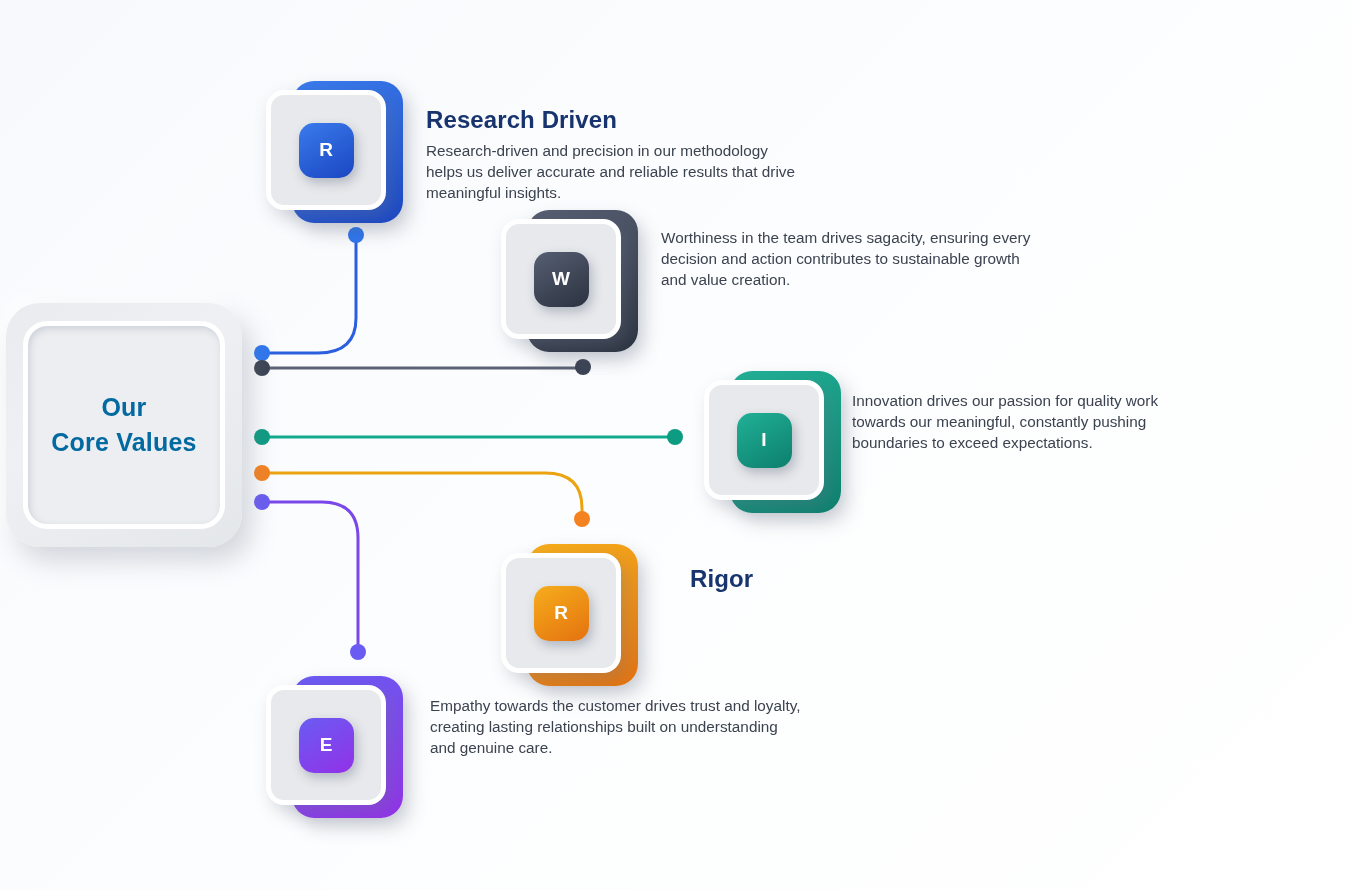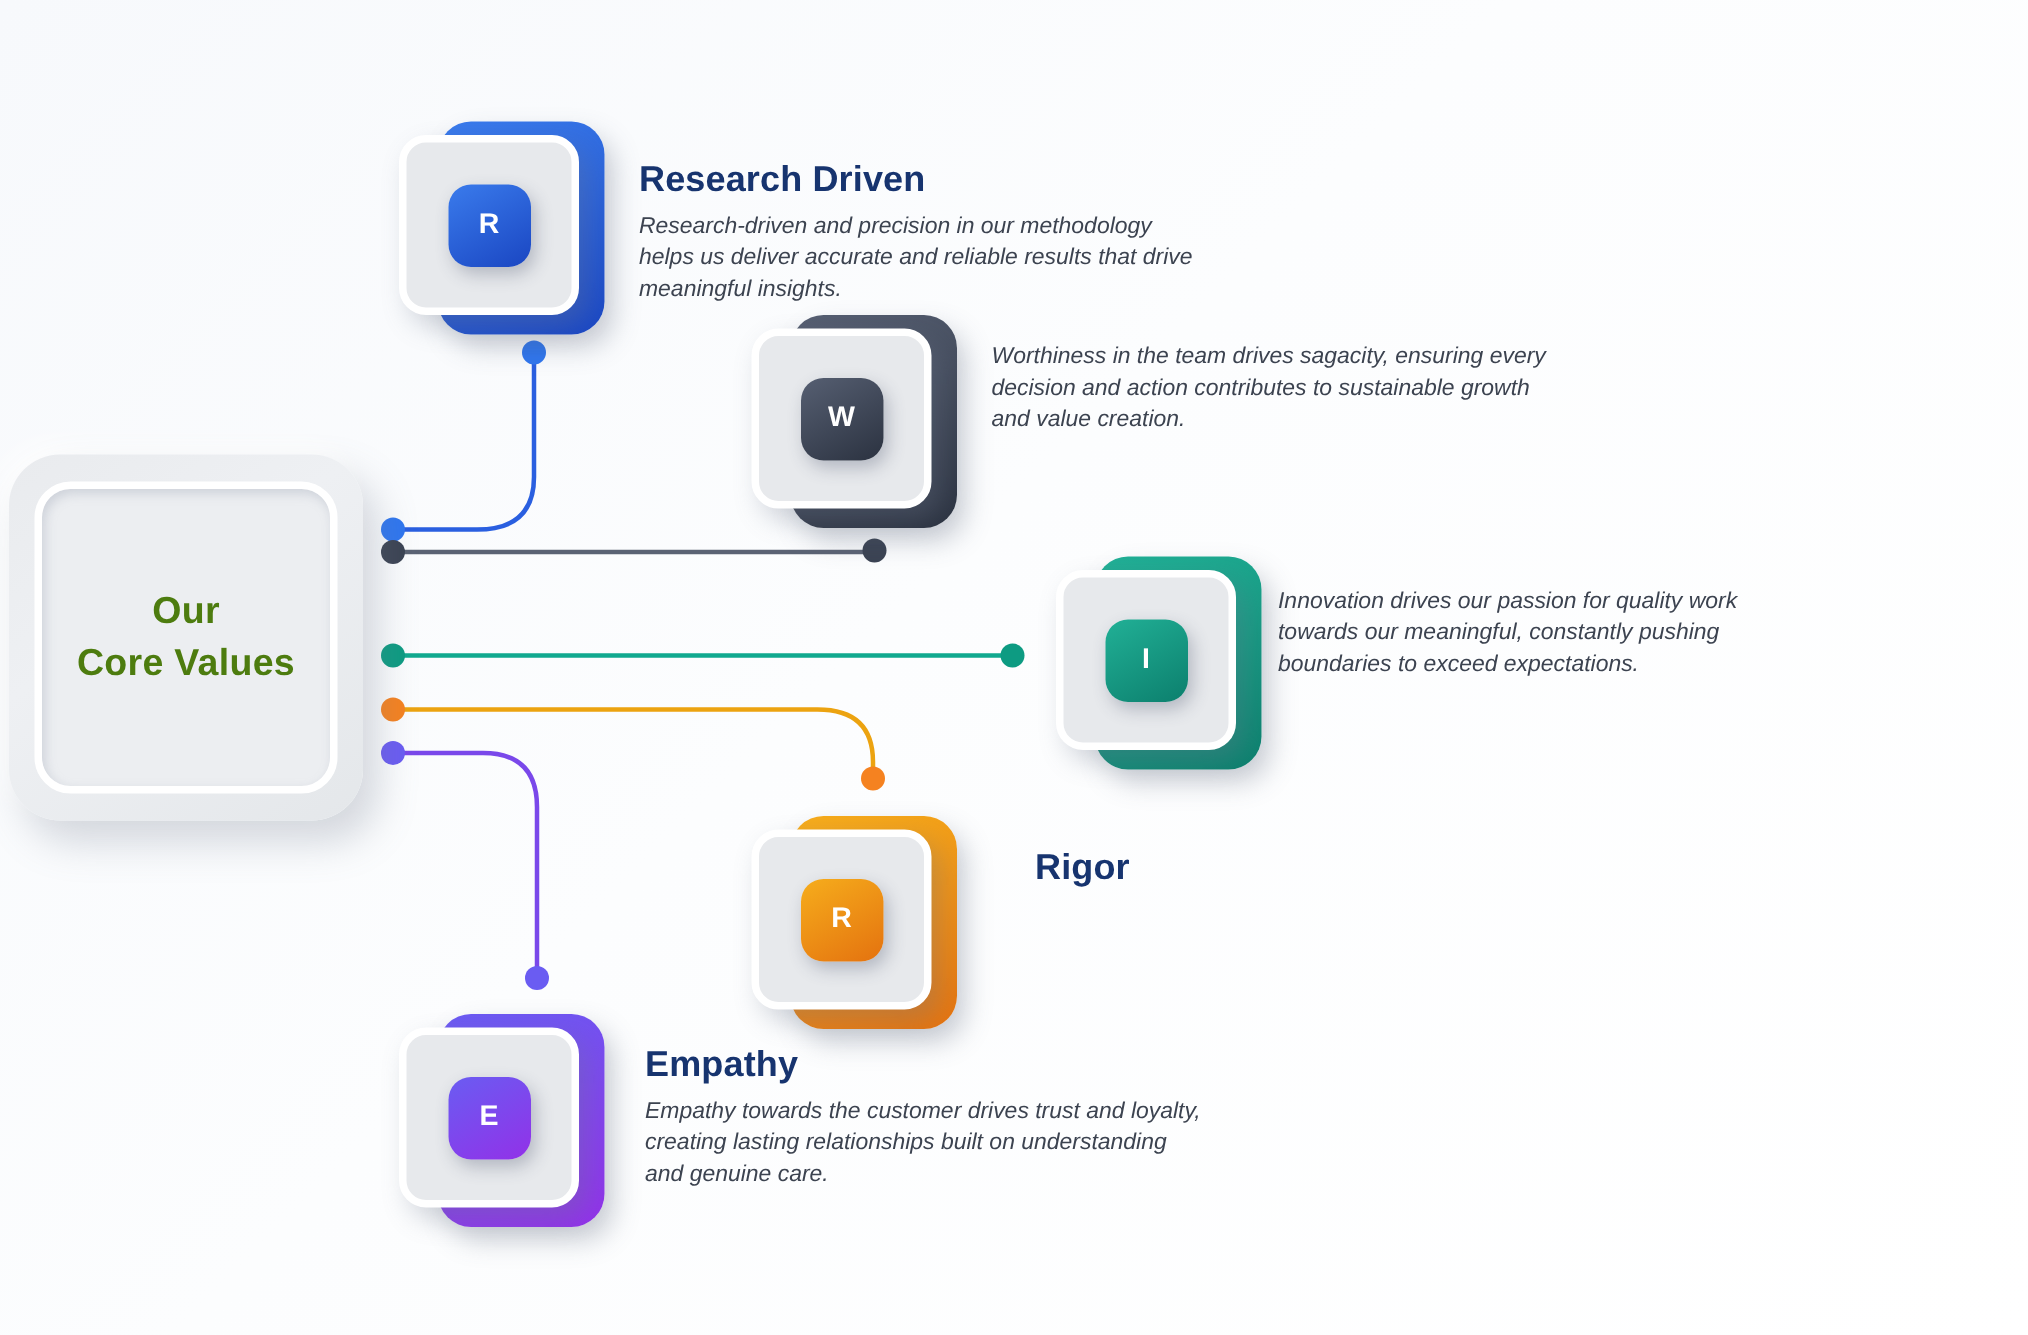--- a/index.html
+++ b/index.html
@@ -49,21 +49,21 @@
     box-sizing: border-box;
     box-shadow: inset 2px 3px 7px rgba(150,158,175,0.35);
     display: flex;
     flex-direction: column;
     align-items: center;
     justify-content: center;
   }
   .hub-line {
     font-size: 25px;
     font-weight: bold;
-    color: #4d7c0f;
+    color: #0369a1;
     letter-spacing: .2px;
     line-height: 1.42;
     text-align: center;
   }
 
   
   .value {
     position: absolute;
   }
   .plate-wrap {
@@ -120,21 +120,20 @@
     font-weight: bold;
     color: #17346f;
     margin: 0 0 7px 0;
     letter-spacing: .1px;
   }
   .v-desc {
     font-size: 15.3px;
     color: #3c4350;
     line-height: 1.37;
     margin: 0;
-    font-style: italic;
   }
 </style>
 </head>
 <body>
 
 <div id="stage">
 
   <svg id="connectors" viewBox="0 0 1352 890" width="1352" height="890">
       <g>
         <path d="M 262 353 L 318 353 Q 356 353 356 318 L 356 235" fill="none" stroke="#2a5fe0" stroke-width="3" stroke-linecap="round"></path>
@@ -220,18 +219,17 @@
   </div>
 
   <div class="value" style="left:252px; top:667px;">
     <div class="plate-wrap">
       <div class="plate" style="background: linear-gradient(160deg, rgb(106, 92, 242) 0%, rgb(146, 49, 232) 100%);"></div>
       <div class="face">
         <div class="badge" style="background: linear-gradient(150deg, rgb(106, 92, 242) 0%, rgb(146, 49, 232) 100%);">E</div>
       </div>
     </div>
     <div class="copy" style="left:178px; top:29px; width:375px;">
-      <p class="v-title">Empathy</p>
       <p class="v-desc">Empathy towards the customer drives trust and loyalty, creating lasting relationships built on understanding and genuine care.</p>
     </div>
   </div>
 
 </div>
 
 </body></html>

